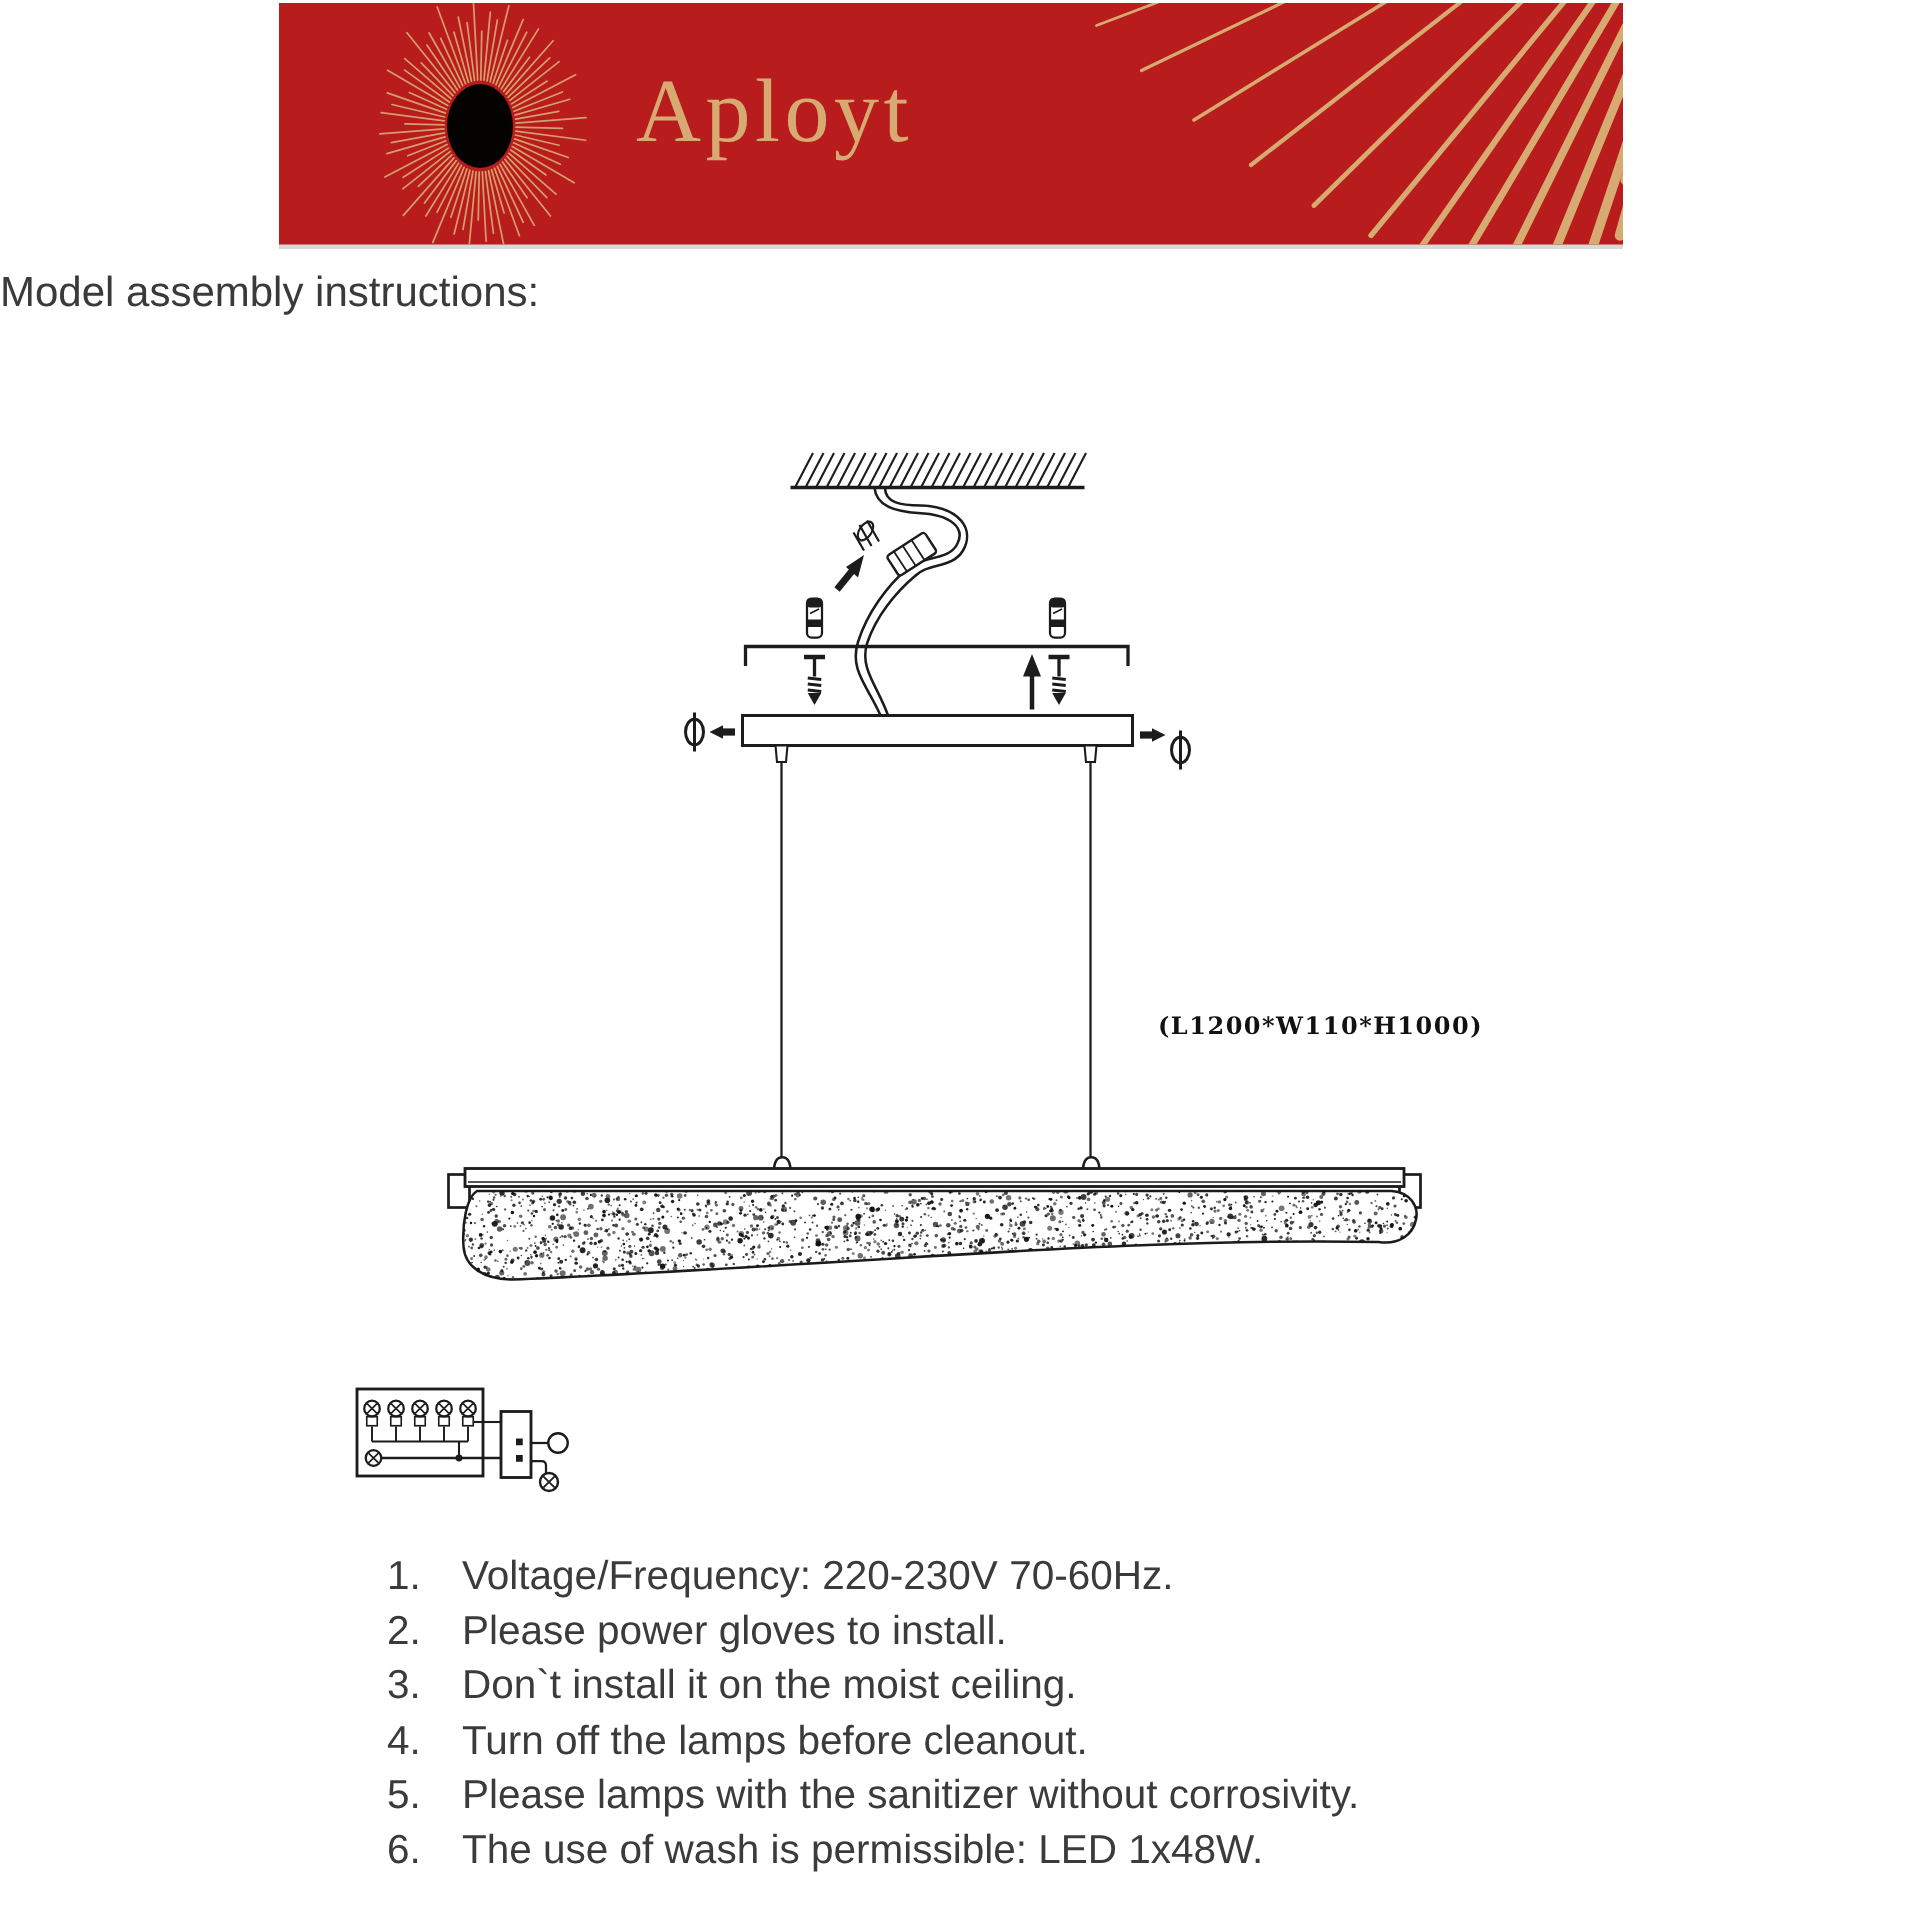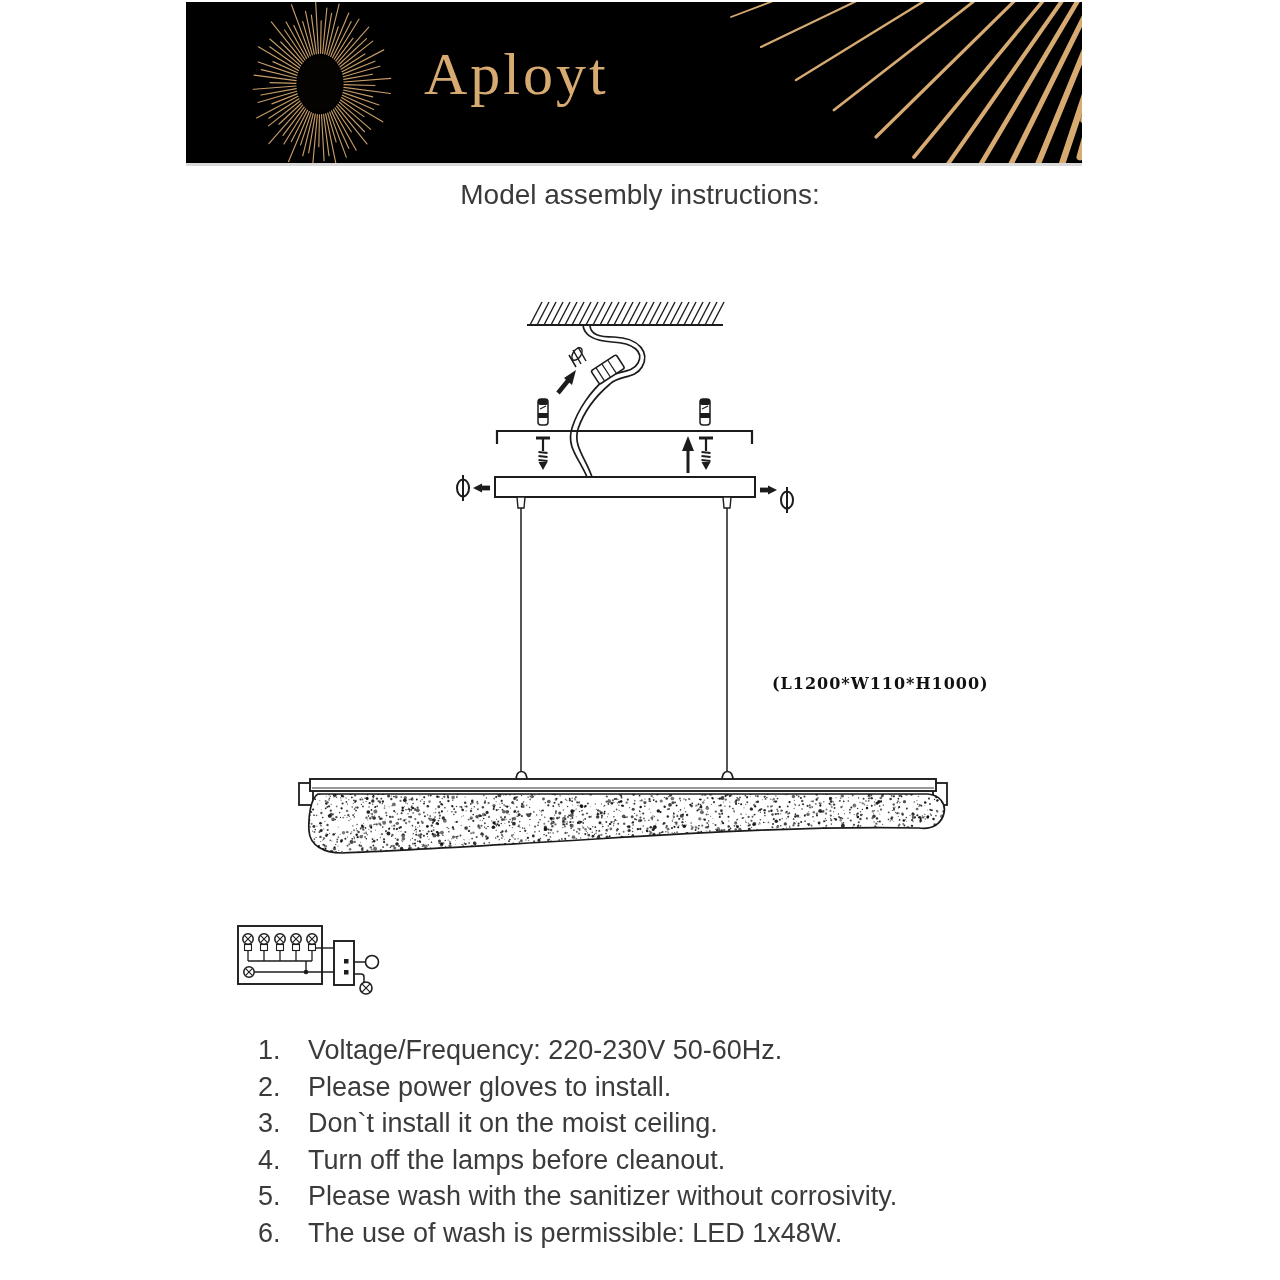--- a/index.html
+++ b/index.html
@@ -2,29 +2,29 @@
 <html><head>
 <meta charset="utf-8">
 <style>
   html,body{margin:0;padding:0;}
   body{
     width:1280px;height:1280px;position:relative;background:#ffffff;
     font-family:"Liberation Sans",sans-serif;color:#3a3a3a;overflow:hidden;
   }
   .banner{
     position:absolute;left:186px;top:2px;width:896px;height:161px;
-    background:#000000;border-bottom:3px solid #d9d9d9;overflow:hidden;
+    background:#b91c1c;border-bottom:3px solid #d9d9d9;overflow:hidden;
   }
   .banner svg{position:absolute;left:0;top:0;}
   .brand{
     position:absolute;left:238px;top:38px;font-family:"Liberation Serif",serif;
     font-size:60px;font-weight:400;color:#d7aa71;letter-spacing:3px;
   }
   .titleblock{
-    position:absolute;left:0;top:176px;width:100%;text-align:center;
+    position:absolute;left:0;top:176px;width:100%;text-align:left;
     font-size:28px;line-height:37px;color:#3a3a3a;
   }
   #diagram{position:absolute;left:0;top:0;width:1280px;height:1280px;}
   .dims{
     position:absolute;left:772px;top:674px;
     font-family:"DejaVu Serif",serif;font-weight:700;font-size:16px;
     letter-spacing:1px;color:#111;white-space:nowrap;
   }
   .instructions{
     position:absolute;left:258px;top:1032px;width:840px;
@@ -2816,35 +2816,35 @@
     <circle cx="366" cy="988" r="6" stroke-width="1.6" fill="#ffffff"></circle>
     <path d="M362.2,984.2 L369.8,991.8 M369.8,984.2 L362.2,991.8" stroke-width="1.2"></path>
   </g>
 </svg>
 
 <div class="dims">(L1200*W110*H1000)</div>
 
 <div class="instructions">
   <div class="row">
     <span class="num">1.</span>
-    <span class="txt">Voltage/Frequency: 220-230V 50-60Hz.</span>
+    <span class="txt">Voltage/Frequency: 220-230V 70-60Hz.</span>
   </div>
   <div class="row">
     <span class="num">2.</span>
     <span class="txt">Please power gloves to install.</span>
   </div>
   <div class="row">
     <span class="num">3.</span>
     <span class="txt">Don`t install it on the moist ceiling.</span>
   </div>
   <div class="row">
     <span class="num">4.</span>
     <span class="txt">Turn off the lamps before cleanout.</span>
   </div>
   <div class="row">
     <span class="num">5.</span>
-    <span class="txt">Please wash with the sanitizer without corrosivity.</span>
+    <span class="txt">Please lamps with the sanitizer without corrosivity.</span>
   </div>
   <div class="row">
     <span class="num">6.</span>
     <span class="txt">The use of wash is permissible: LED 1x48W.</span>
   </div>
 </div>
 
 </body></html>

